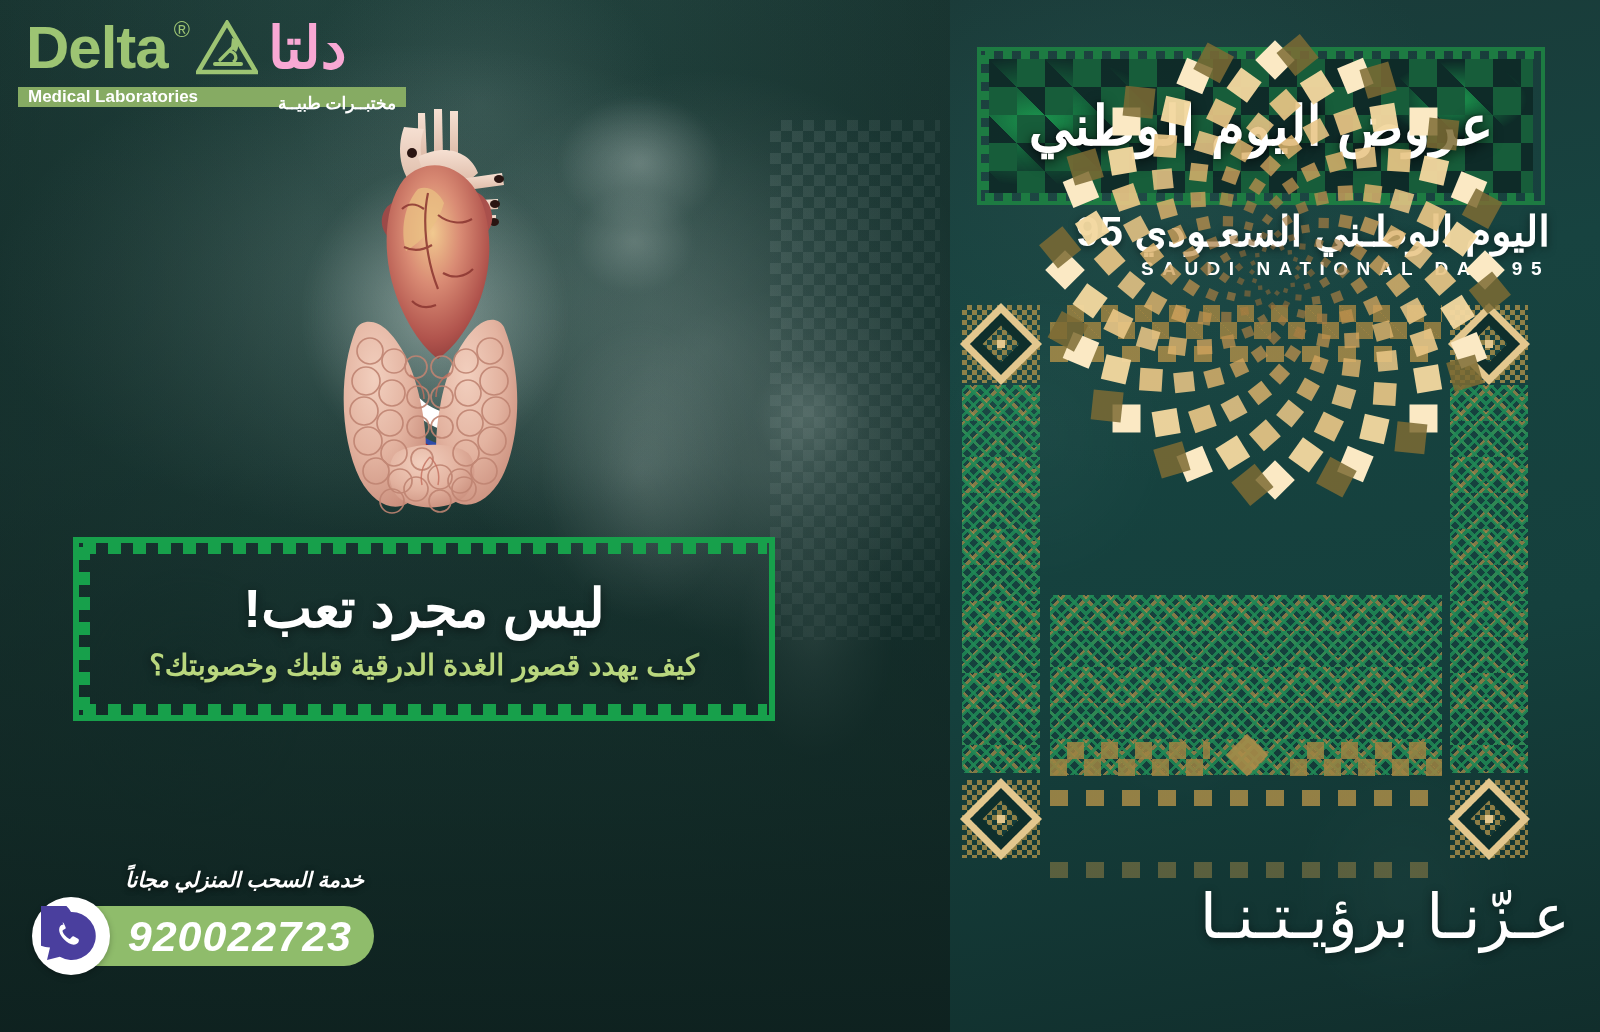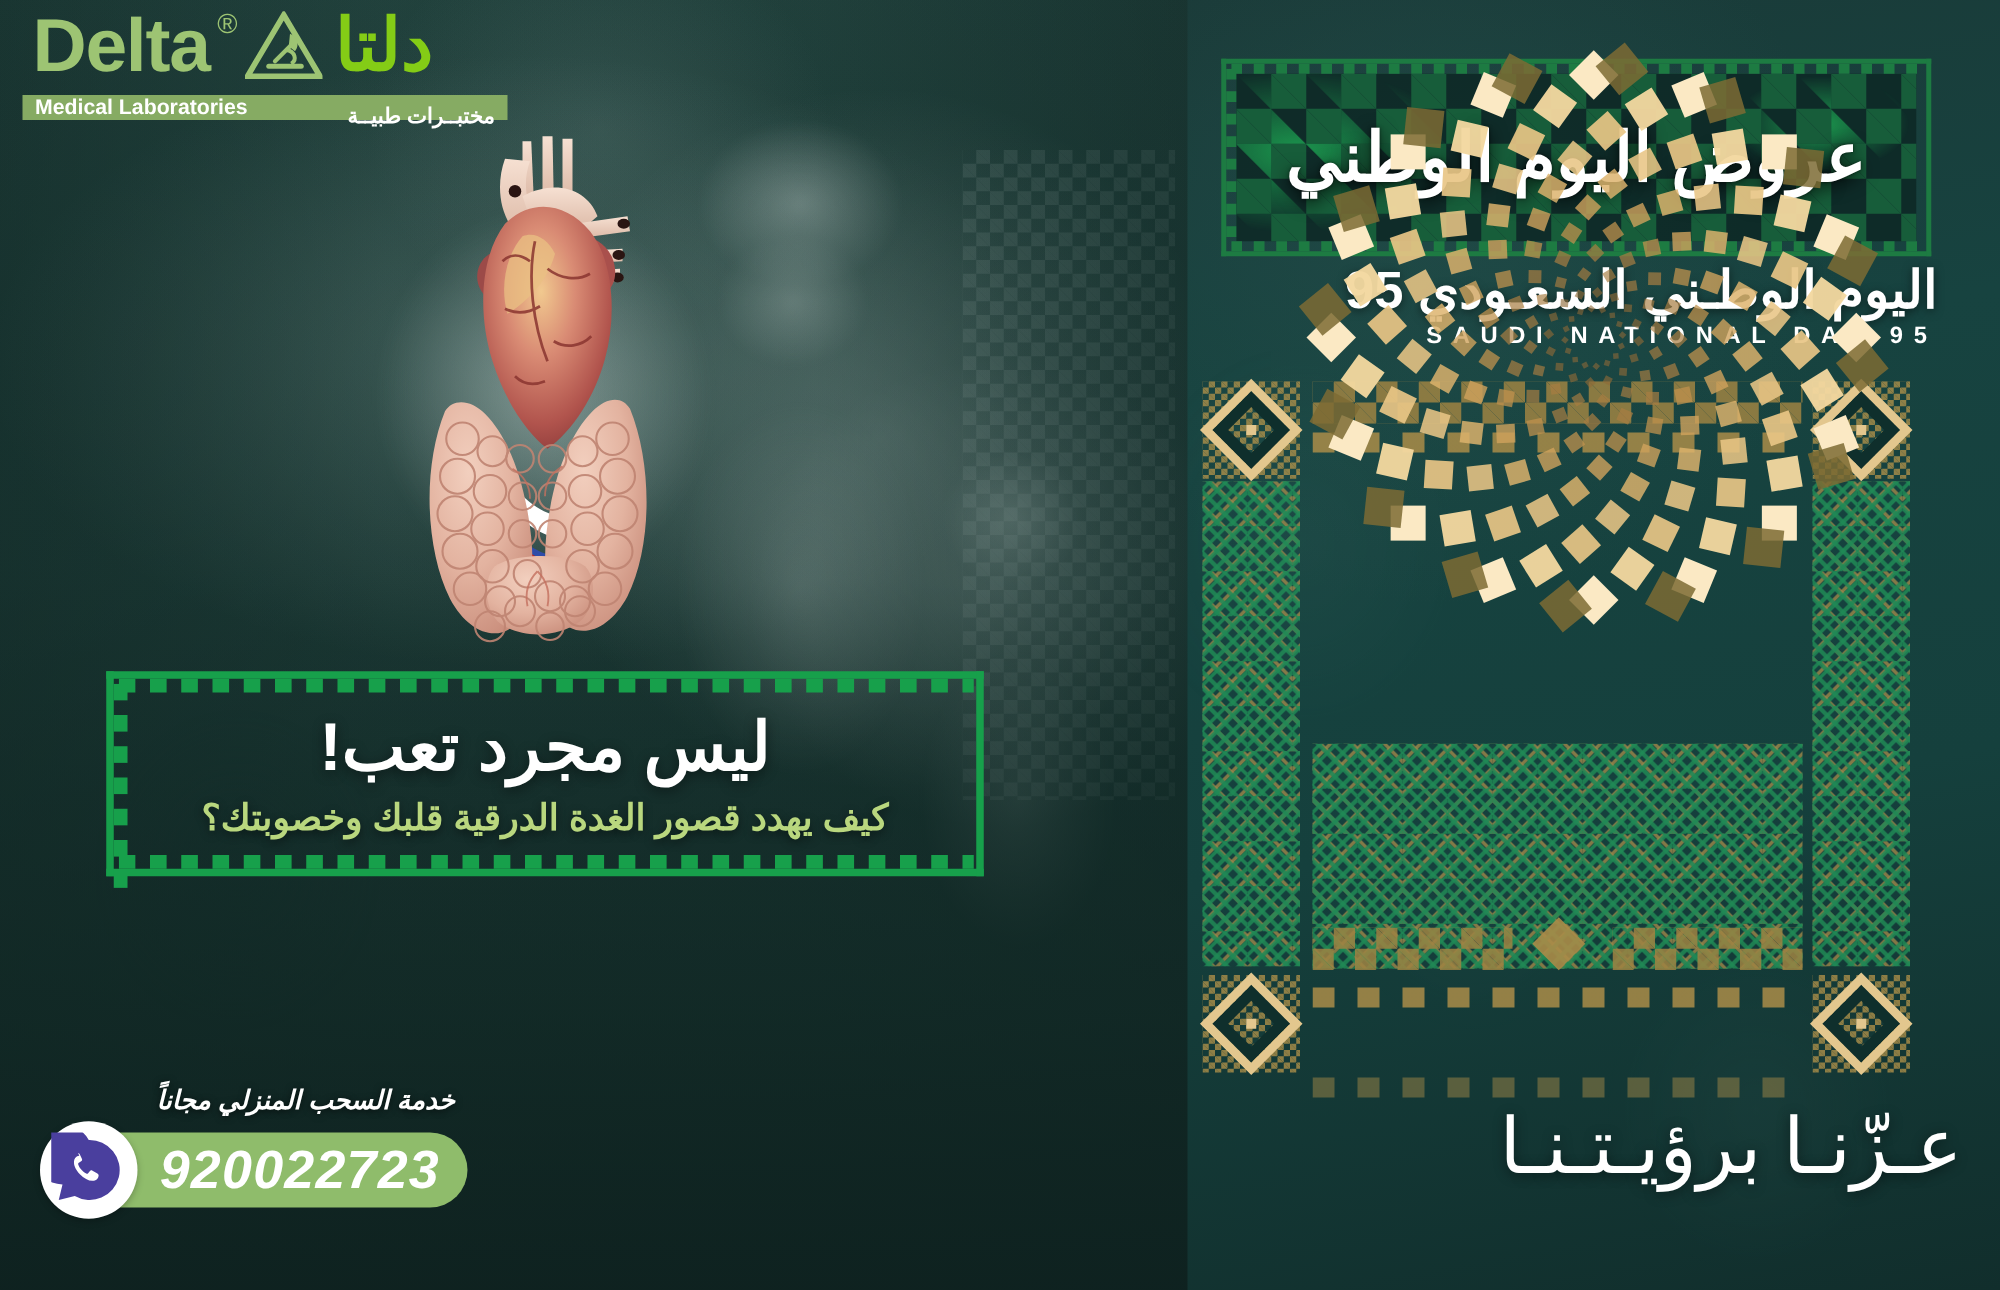--- a/index.html
+++ b/index.html
@@ -51,50 +51,50 @@
     filter:blur(.6px);
   }
   .veil{
     position:absolute; left:0; top:0; width:960px; height:1032px;
     background:
       linear-gradient(180deg, rgba(20,46,43,.05) 0%, rgba(19,44,41,.22) 45%, rgba(16,38,35,.72) 78%, rgba(14,33,31,.92) 100%),
       linear-gradient(90deg, rgba(18,42,39,.55) 0%, rgba(18,42,39,.05) 32%, rgba(18,42,39,.10) 68%, rgba(18,42,39,.55) 100%);
   }
 
   
-  .logo{ position:absolute; left:18px; top:2px; width:400px; height:98px; }
+  .logo{ position:absolute; left:18px; top:13px; width:400px; height:98px; }
   .logo-row{ display:flex; align-items:center; height:70px; gap:6px; padding-left:8px; }
   .logo-delta{
     font-size:60px; font-weight:bold; color:#9dc473; letter-spacing:-1px;
     line-height:58px; font-family:"Liberation Sans", sans-serif;
   }
   .logo-reg{ color:#9dc473; font-size:22px; align-self:flex-start; margin-top:4px; }
   .logo-mark{ width:62px; height:56px; }
   .logo-ar{
-    font-size:58px; font-weight:bold; color:#84cc16; line-height:58px;
+    font-size:58px; font-weight:bold; color:#f9a8d4; line-height:58px;
     direction:rtl; margin-left:4px;
   }
   .logo-bar{
     margin-top:4px; background:#86ab63; height:20px; display:flex; align-items:center;
     justify-content:space-between; padding:0 10px; width:388px;
   }
   .logo-bar-en{ color:#fff; font-size:17px; font-weight:bold; }
   .logo-bar-ar{ color:#fff; font-size:17px; font-weight:bold; direction:rtl;margin-top:12px; }
 
   
   .organ-glow{
     position:absolute; left:245px; top:110px; width:380px; height:430px;
     background:radial-gradient(ellipse 50% 50% at 50% 48%, rgba(226,240,236,.42), rgba(226,240,236,0) 70%);
     filter:blur(6px);
   }
   .organ{ position:absolute; left:300px; top:105px; width:260px; height:420px; }
 
   
   .hl-frame{
-    position:absolute; left:85px; top:537px; width:702px; height:164px;
+    position:absolute; left:73px; top:537px; width:702px; height:184px;
   }
   .hl-frame .edge{ position:absolute; background:#17a04b; }
   .hl-frame .edge.top{ left:0; top:0; width:100%; height:6px; }
   .hl-frame .edge.bottom{ left:0; bottom:0; width:100%; height:6px; }
   .hl-frame .edge.left{ left:0; top:0; width:6px; height:100%; }
   .hl-frame .edge.right{ right:0; top:0; width:6px; height:100%; }
   .teeth-h{
     position:absolute; left:10px; width:684px; height:11px;
     background-image:linear-gradient(90deg,#17a04b 0 13px, transparent 13px 25px);
     background-size:25px 11px;

